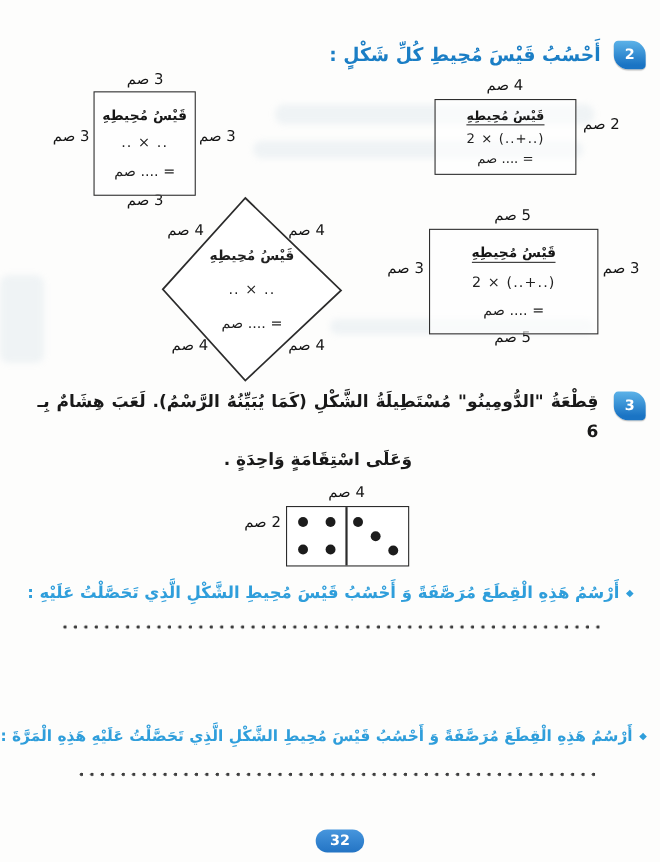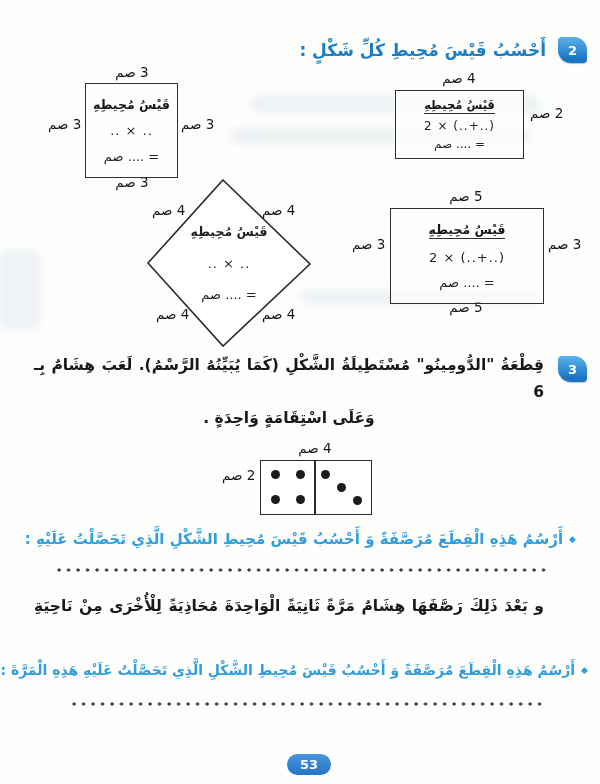--- a/index.html
+++ b/index.html
@@ -158,25 +158,24 @@
     <div class="pip" style="left:76px;top:22px;"></div>
     <div class="pip" style="left:92px;top:35px;"></div>
   </div>
 
   <div class="prompt" style="top:530px;right:24px;font-size:15px;">
     <span class="bullet">◆</span><span>أَرْسُمُ هَذِهِ الْقِطَعَ مُرَصَّفَةً وَ أَحْسُبُ قَيْسَ مُحِيطِ الشَّكْلِ الَّذِي تَحَصَّلْتُ عَلَيْهِ :</span>
   </div>
   <div class="dots" style="top:567px;left:57px;right:54px;"></div>
 
   <div class="para" style="top:592px;left:34px;right:56px;">
-    <div class="ln just" style="line-height:28px;">و بَعْدَ ذَلِكَ رَصَّفَهَا هِشَامٌ مَرَّةً ثَانِيَةً الْوَاحِدَةَ مُحَاذِيَةً لِلْأُخْرَى مِنْ نَاحِيَةِ</div>
   </div>
 
   <div class="prompt" style="top:662px;right:12px;font-size:14px;">
     <span class="bullet">◆</span><span>أَرْسُمُ هَذِهِ الْقِطَعَ مُرَصَّفَةً وَ أَحْسُبُ قَيْسَ مُحِيطِ الشَّكْلِ الَّذِي تَحَصَّلْتُ عَلَيْهِ هَذِهِ الْمَرَّةَ :</span>
   </div>
   <div class="dots" style="top:701px;left:72px;right:58px;"></div>
 
   <div class="page-pill">
-    <span>53</span>
+    <span>32</span>
   </div>
 
 </div>
 
 </body></html>

